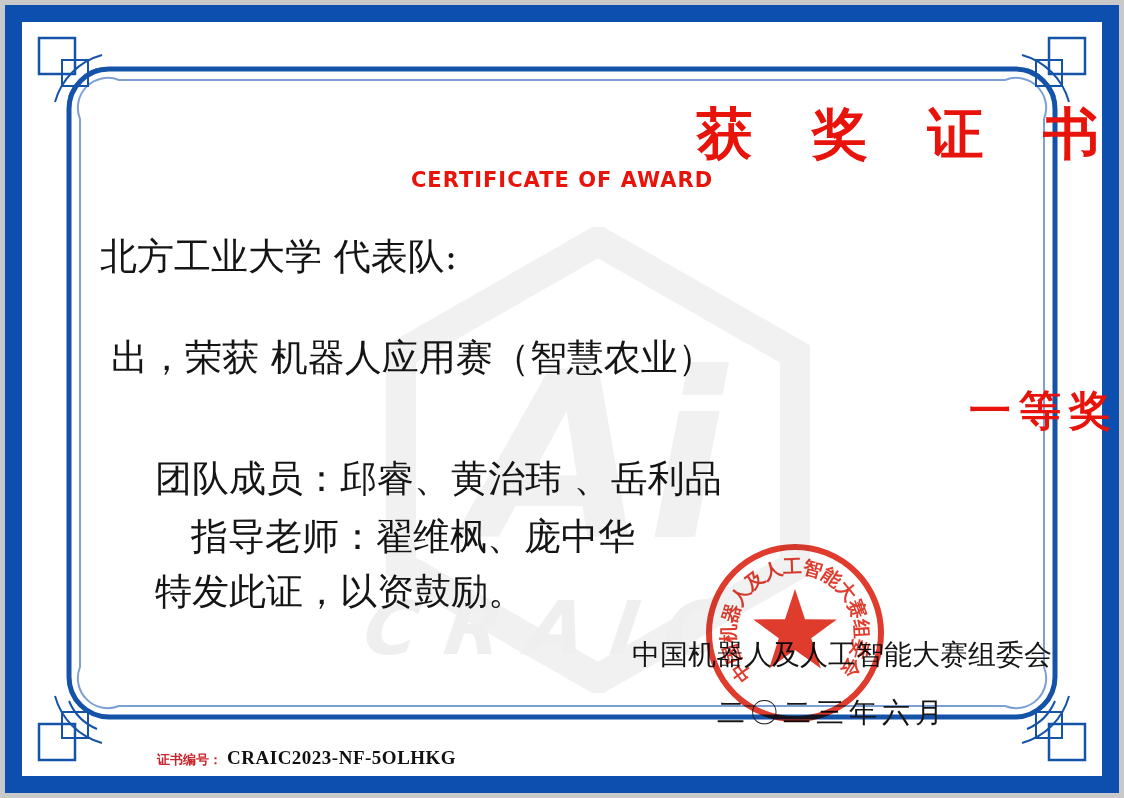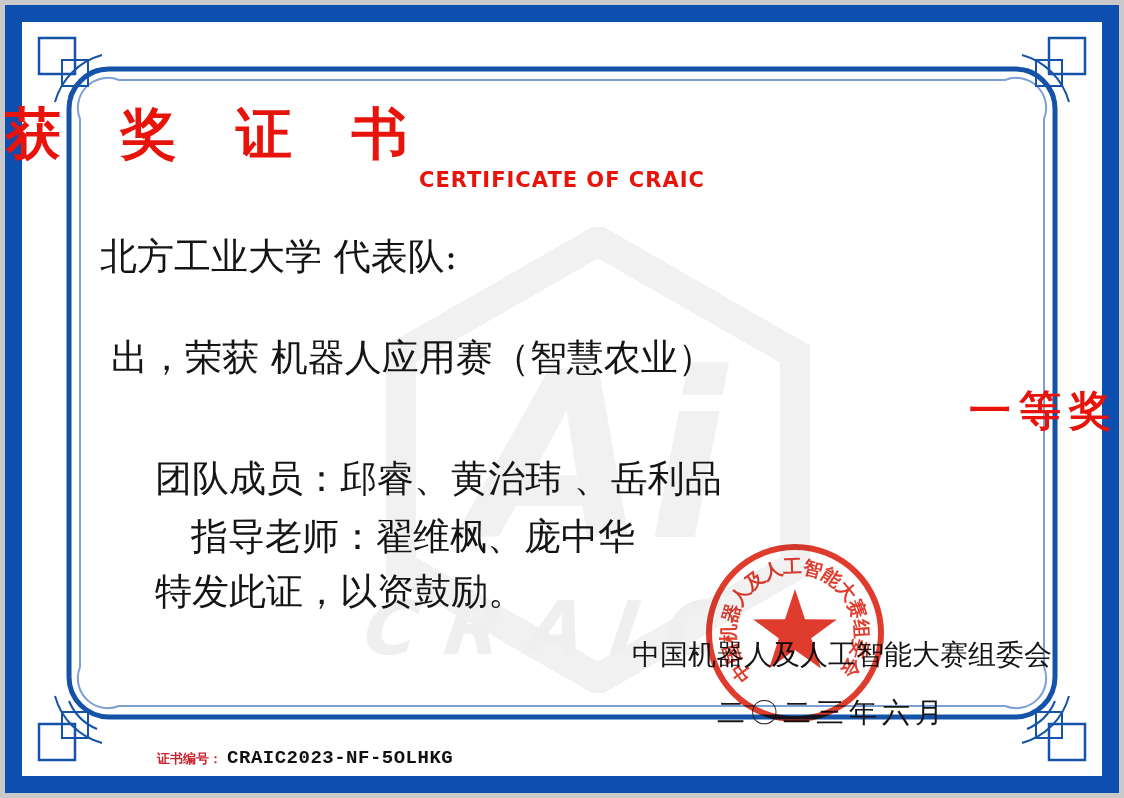--- a/index.html
+++ b/index.html
@@ -22,21 +22,21 @@
   .wm-hex{position:absolute;left:378px;top:222px;width:430px;height:466px;opacity:1;pointer-events:none;}
   .wm-craic{
     position:absolute;left:360px;top:580px;width:480px;
     font-family:"DejaVu Sans","Liberation Sans",sans-serif;
     font-style:italic;font-weight:900;font-size:74px;letter-spacing:26px;
     color:#efefef;transform:skewX(-8deg);pointer-events:none;white-space:nowrap;
   }
 
   
   .title-cn{
-    position:absolute;left:0;top:92px;width:100%;text-align:left;
+    position:absolute;left:0;top:92px;width:100%;text-align:right;
     font-family:"DejaVu Sans","Liberation Sans",sans-serif;
     font-weight:900;font-size:56px;letter-spacing:20px;color:#e8130b;
   }
   .title-en{
     position:absolute;left:0;top:163px;width:100%;text-align:center;
     font-family:"DejaVu Sans","Liberation Sans",sans-serif;
     font-weight:800;font-size:21px;letter-spacing:1px;color:#e8130b;
   }
 
   
@@ -50,21 +50,21 @@
   }
   .team{left:150px;top:449px;}
   .advisor{left:150px;top:507px;margin-left:36px;}
   .closing{left:150px;top:562px;}
   .org{left:627px;top:631px;font-size:28px;}
   .date{left:712px;top:689px;font-size:28px;letter-spacing:5px;}
 
   
   .footer{position:absolute;left:152px;top:742px;white-space:nowrap;}
   .cert-label{color:#c9232b;font-weight:bold;font-size:13px;}
-  .cert-no{color:#111;font-weight:bold;font-size:19px;font-family:Liberation Mono, monospace;letter-spacing:0.5px;}
+  .cert-no{color:#111;font-weight:bold;font-size:19px;font-family:Liberation Serif, serif;letter-spacing:0.5px;}
 
   
   .seal{position:absolute;left:698px;top:536px;width:184px;height:184px;mix-blend-mode:multiply;opacity:0.92;pointer-events:none;}
 </style>
 </head>
 <body>
 
 <div class="page">
 
   <div class="paper"></div>
@@ -89,21 +89,21 @@
     <path d="M 104,64 H 1010 A 40 40 0 0 1 1050 104 V 672 A 40 40 0 0 1 1010 712 H 104 A 40 40 0 0 1 64 672 V 104 A 40 40 0 0 1 104 64 Z" fill="none" stroke="#1553a8" stroke-width="5"></path>
 
     <path d="M 114,75 H 1000 A 30 30 0 0 1 1039 114 V 662 A 30 30 0 0 1 1000 701 H 114 A 30 30 0 0 1 75 662 V 114 A 30 30 0 0 1 114 75 Z" fill="none" stroke="#7da0d4" stroke-width="2"></path>
     <use href="#corner-ornament"></use>
     <use href="#corner-ornament" transform="translate(1114,0) scale(-1,1)"></use>
     <use href="#corner-ornament" transform="translate(0,788) scale(1,-1)"></use>
     <use href="#corner-ornament" transform="translate(1114,788) scale(-1,-1)"></use>
   </svg>
 
   <div class="title-cn">获 奖 证 书</div>
-  <div class="title-en">CERTIFICATE OF CRAIC</div>
+  <div class="title-en">CERTIFICATE OF AWARD</div>
 
   <div class="bodytext recipient">北方工业大学 代表队:</div>
   <div class="bodytext para2">出，荣获 机器人应用赛（智慧农业）</div>
   <div class="bodytext award">一等奖</div>
   <div class="bodytext team">团队成员：邱睿、黄治玮 、岳利品</div>
   <div class="bodytext advisor">指导老师：翟维枫、庞中华</div>
   <div class="bodytext closing">特发此证，以资鼓励。</div>
   <div class="bodytext org">中国机器人及人工智能大赛组委会</div>
   <div class="bodytext date">二〇二三年六月</div>
 

